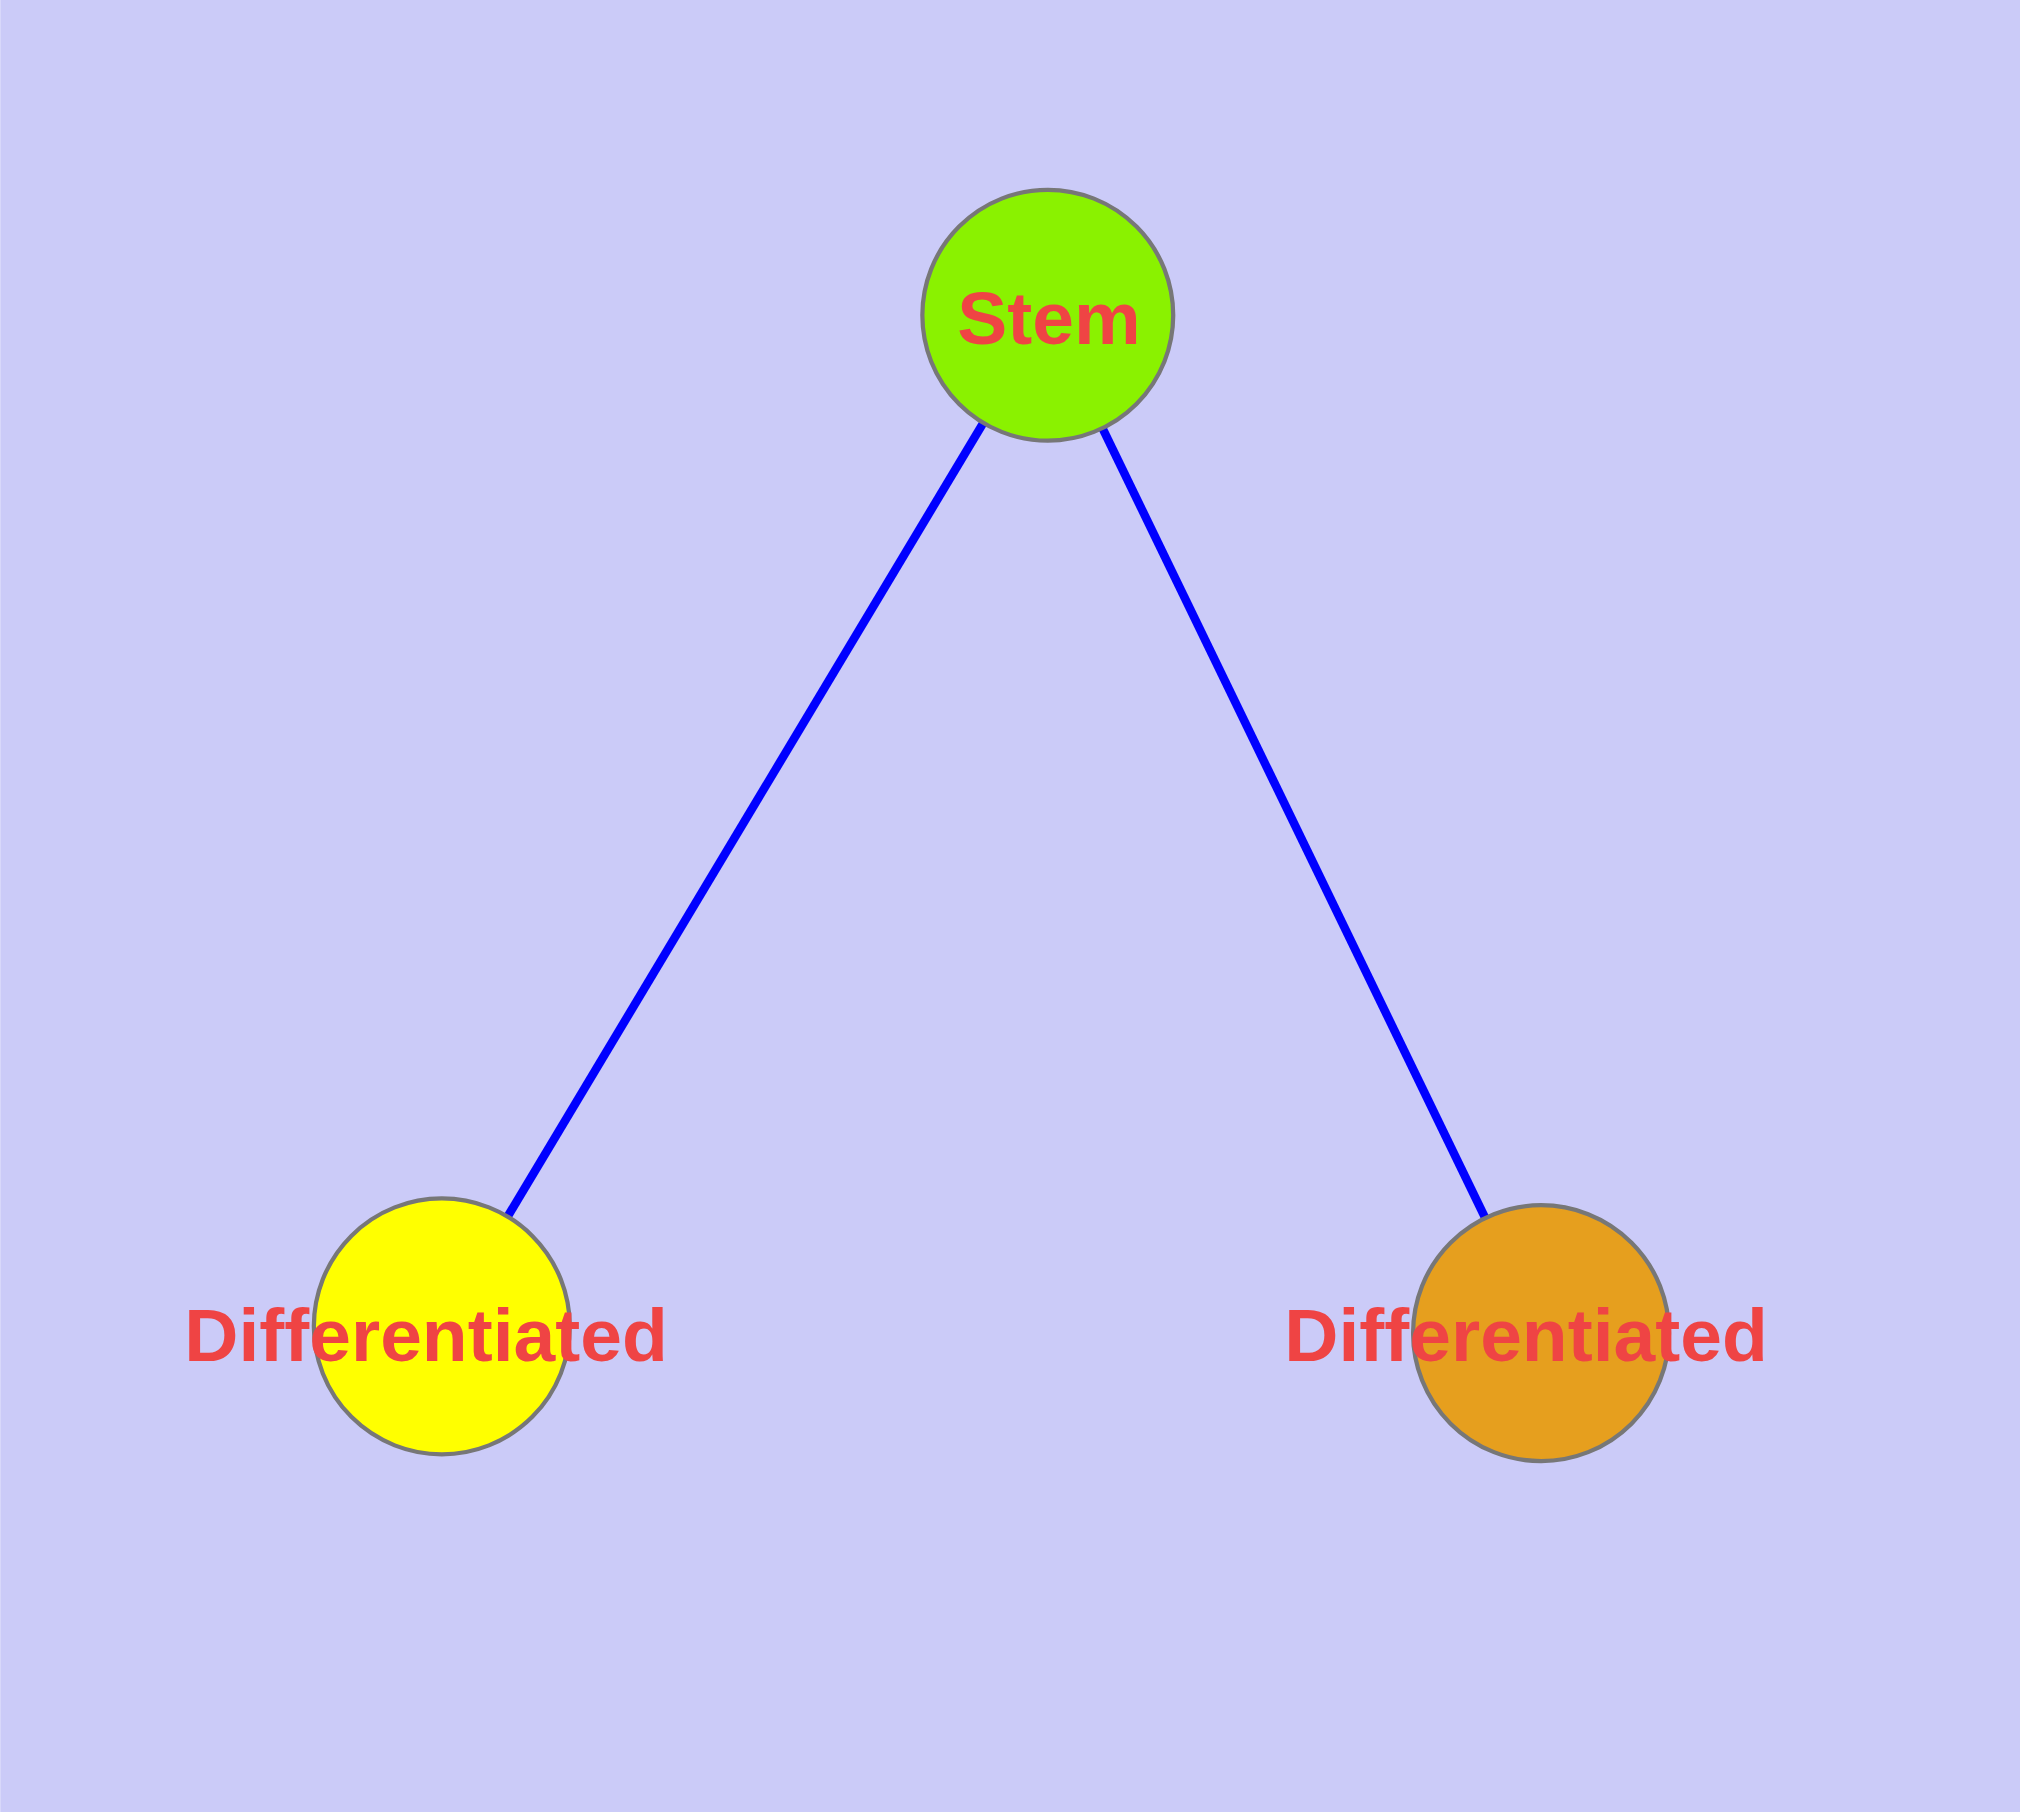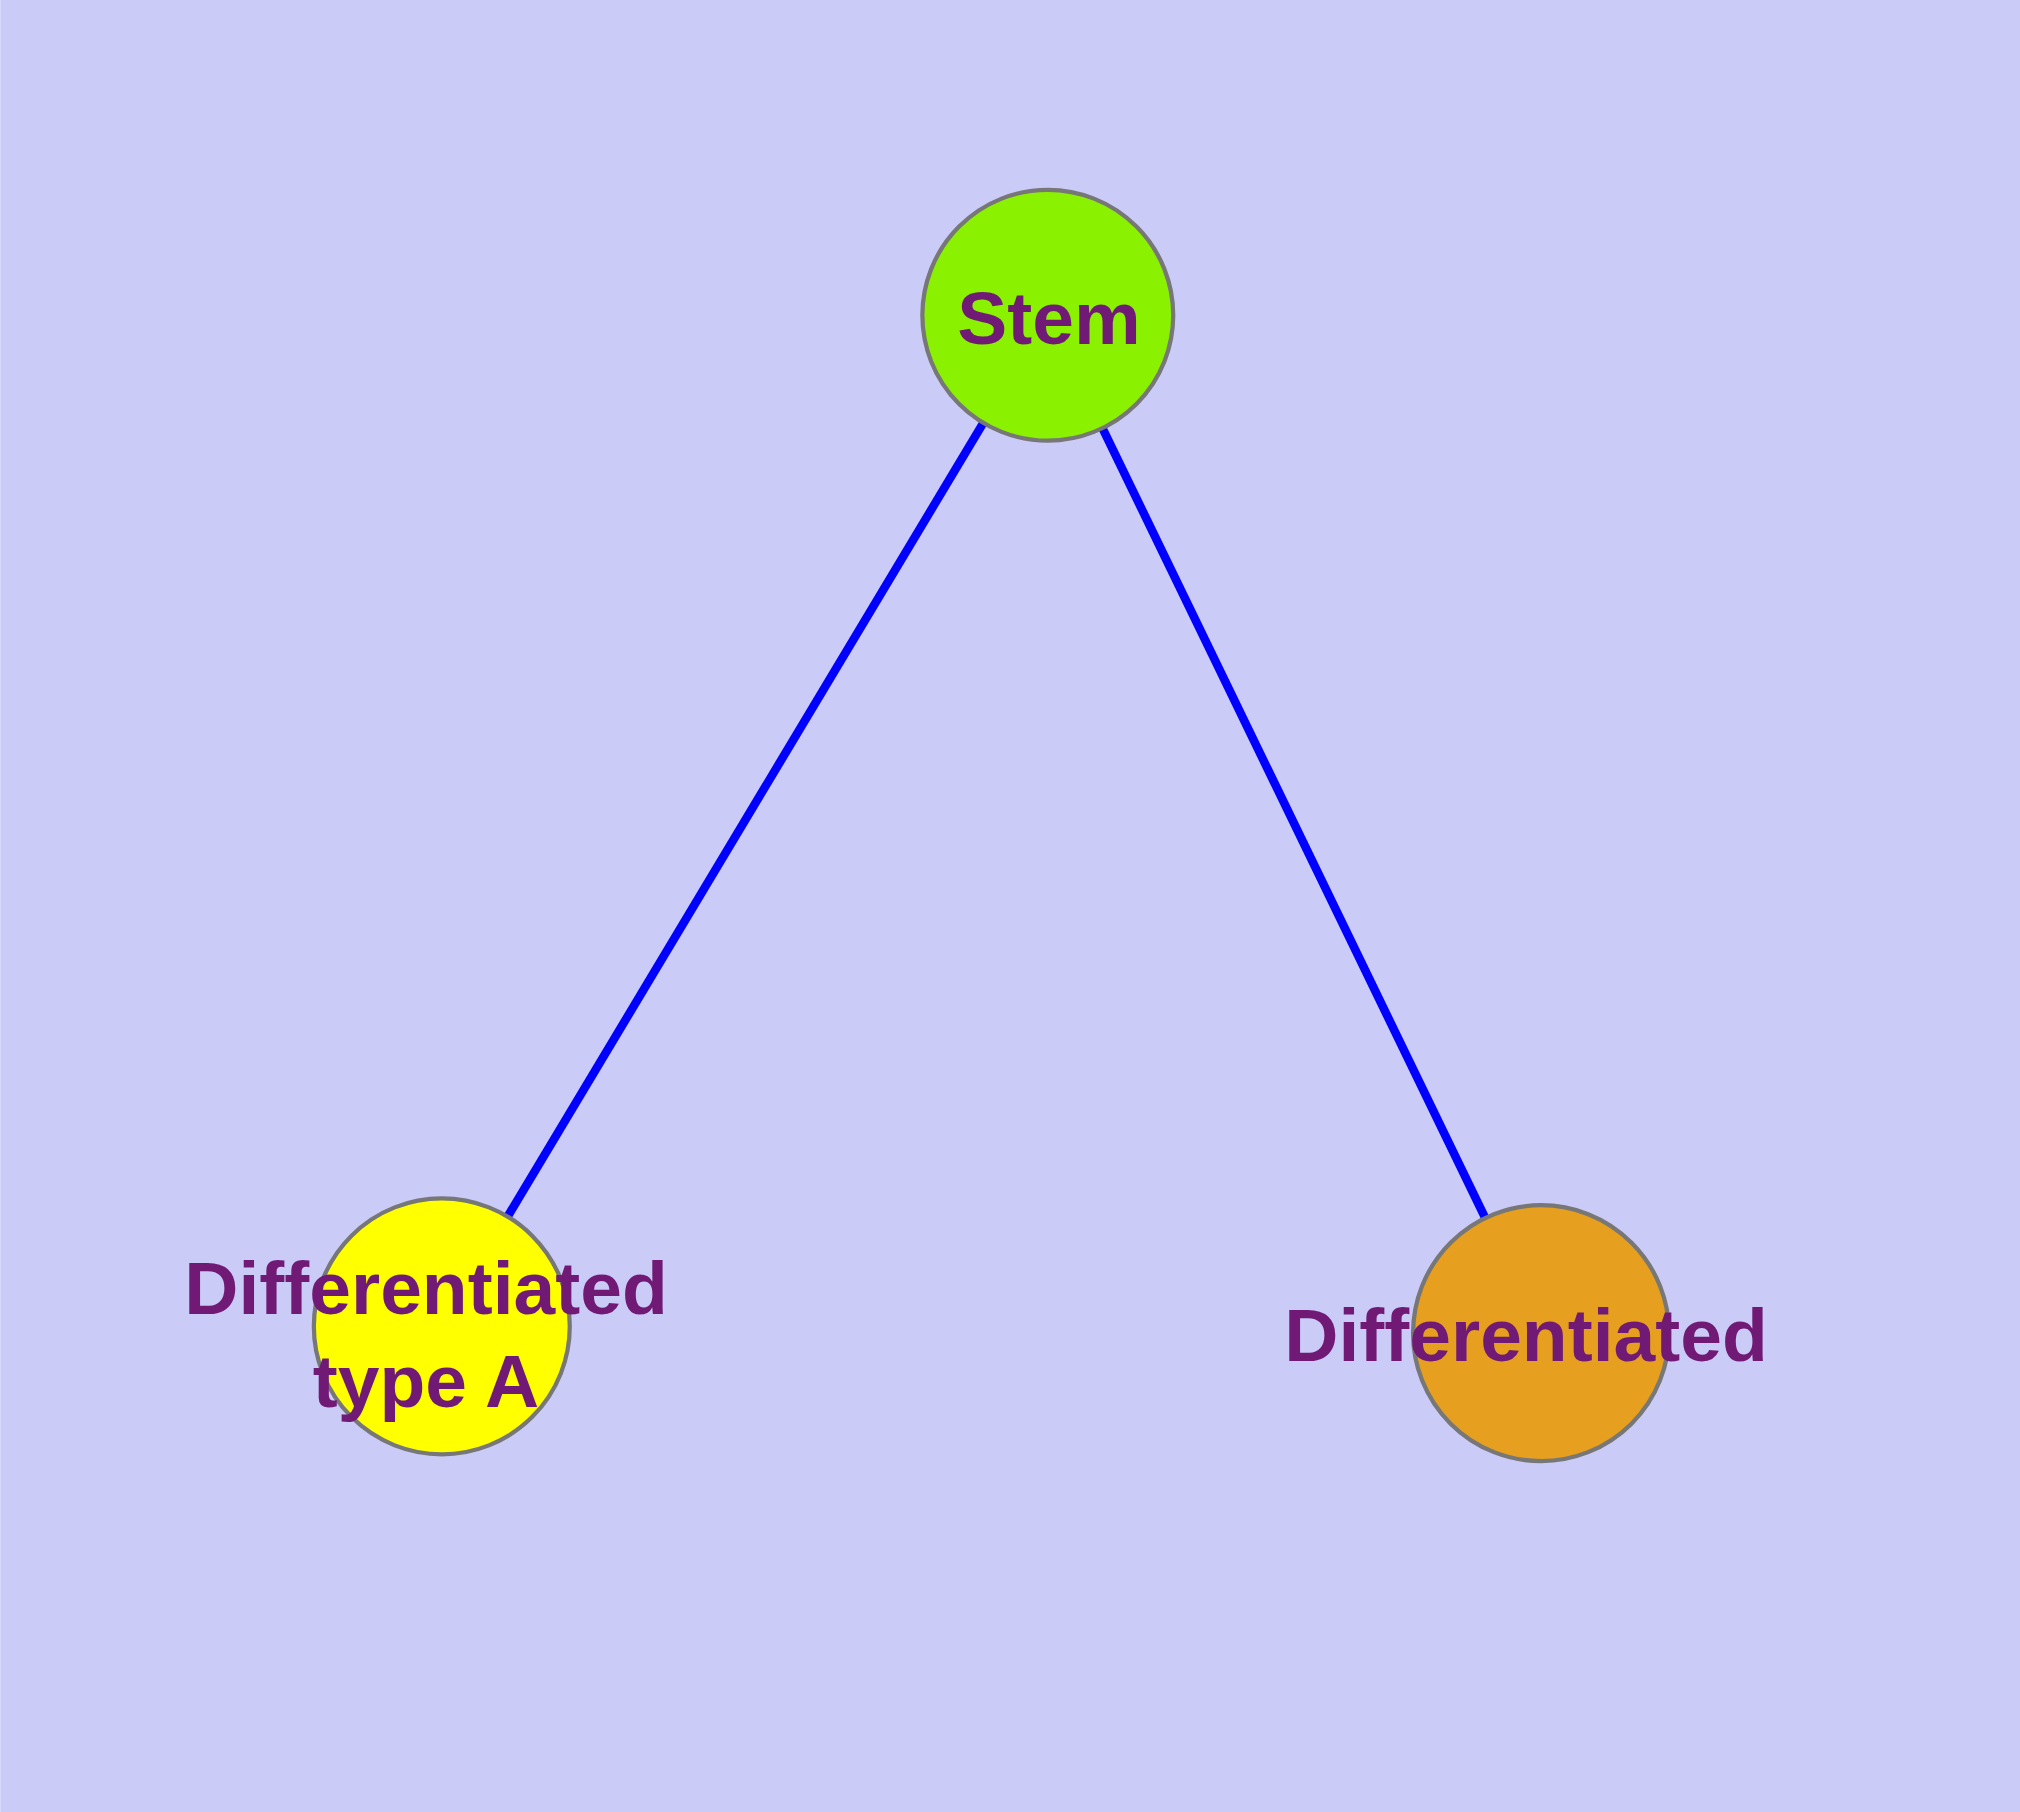--- a/index.html
+++ b/index.html
@@ -16,25 +16,25 @@
   .canvas-wrap {
     position: absolute;
     inset: 0;
   }
   svg {
     display: block;
   }
   .node-label {
     position: absolute;
     transform: translate(-50%, -50%);
-    text-align: center;
+    text-align: right;
     font-weight: bold;
     font-size: 75px;
     line-height: 93px;
-    color: #701a75;
+    color: #ef4444;
     white-space: nowrap;
     pointer-events: none;
   }
   .node-label div {
     white-space: nowrap;
   }
 </style>
 </head>
 <body>
 
@@ -50,20 +50,19 @@
     <circle cx="521" cy="1565" r="151" stroke-width="5" fill="#FFFF00" stroke="#777777"></circle>
     <circle cx="1818" cy="1573" r="151" stroke-width="5" fill="#E69F1E" stroke="#777777"></circle>
   </svg>
 
   <div class="node-label" style="left:1049px; top:318px;">
     <div>Stem</div>
   </div>
 
   <div class="node-label" style="left:426px; top:1335px;">
     <div>Differentiated</div>
-    <div>type A</div>
   </div>
 
   <div class="node-label" style="left:1526px; top:1335px;">
     <div>Differentiated</div>
   </div>
 </div>
 
 
 </body></html>

